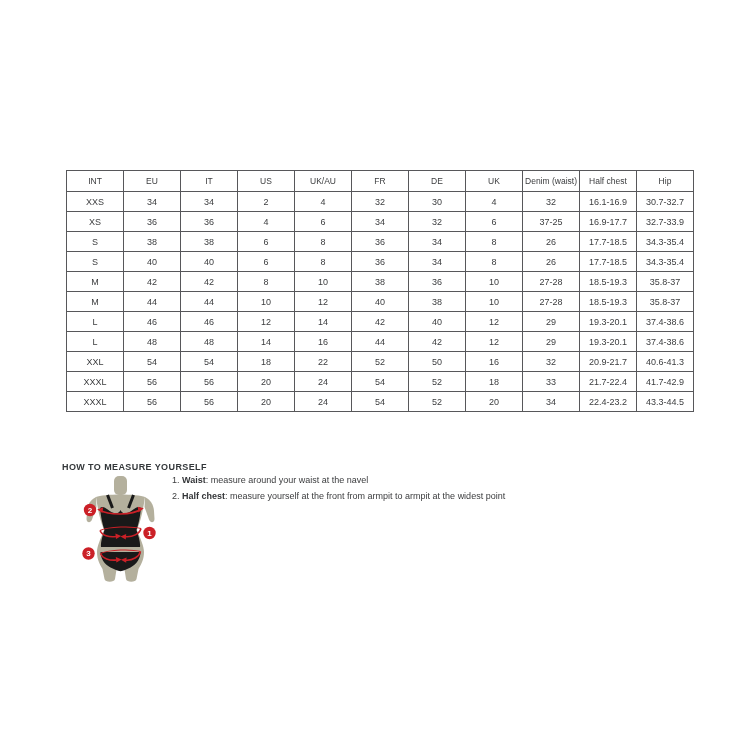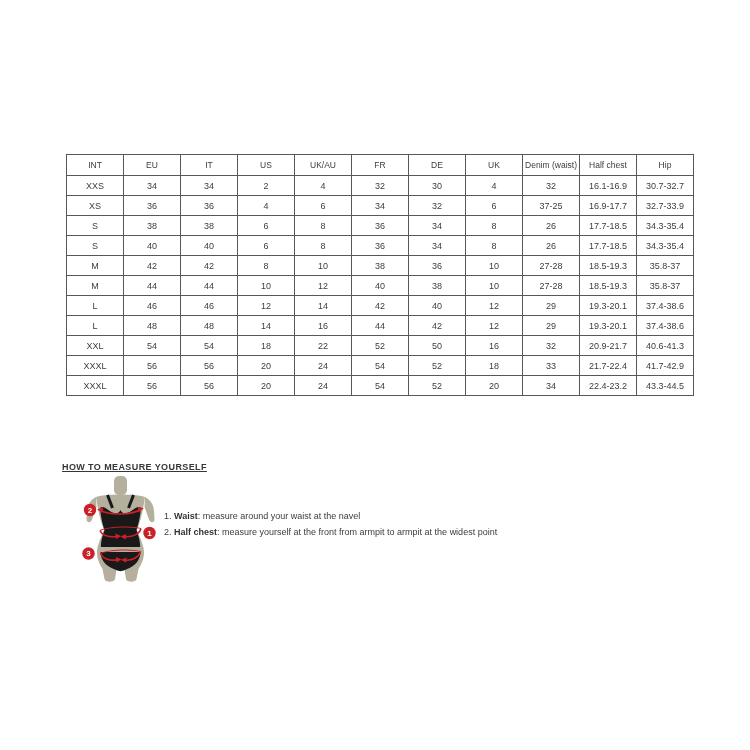--- a/index.html
+++ b/index.html
@@ -6,21 +6,21 @@
   html, body { background: #ffffff; }
   body {
     width: 750px; height: 750px;
     font-family: "Liberation Sans", sans-serif;
     position: relative;
     overflow: hidden;
   }
   .page { position: absolute; inset: 0; background: #ffffff; }
 
   
-  .chart-wrap { position: absolute; left: 57px; top: 154px; width: 637px; padding-left: 9px; }
+  .chart-wrap { position: absolute; left: 57px; top: 170px; width: 637px; padding-left: 9px; }
   table.size-chart {
     width: 100%;
     border-collapse: collapse;
     table-layout: fixed;
   }
   table.size-chart th, table.size-chart td {
     border: 1px solid #57575a;
     text-align: center;
     vertical-align: middle;
     color: #3b3c3e;
@@ -31,24 +31,23 @@
     padding: 0 1px;
   }
   table.size-chart th { height: 21px; font-size: 8.5px; }
   table.size-chart td { height: 20px; }
 
   
   .measure-heading {
     position: absolute; left: 62px; top: 462px;
     font-size: 9px; font-weight: 700; color: #33373a;
     letter-spacing: 0.4px;
-    text-decoration: underline;
   }
   .figure-box { position: absolute; left: 73px; top: 474px; width: 95px; height: 112px; }
-  .steps { position: absolute; left: 164px; top: 472px; margin-top: 36px; }
+  .steps { position: absolute; left: 172px; top: 472px; }
   .step { font-size: 9px; line-height: 16px; color: #3b3c3e; white-space: nowrap; }
   .step b { font-weight: 700; color: #333538; }
 </style>
 </head>
 <body>
 
 <div class="page">
 
   <div class="chart-wrap">
     <table class="size-chart">

